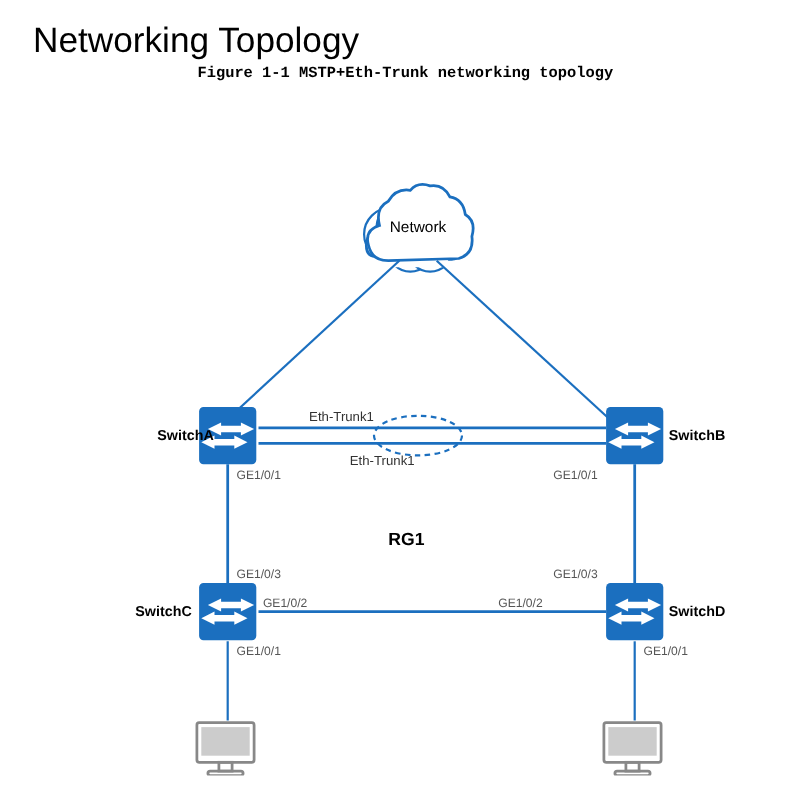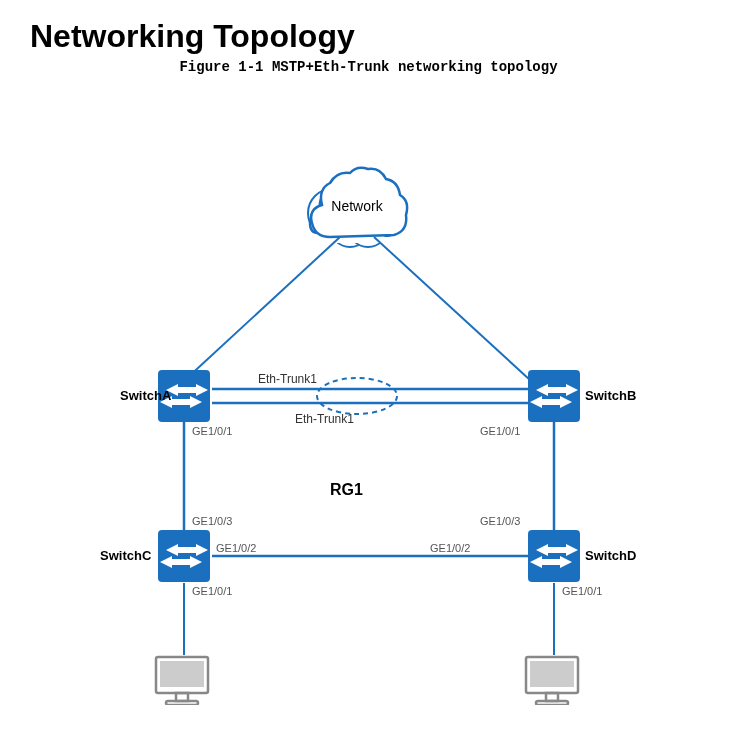--- a/index.html
+++ b/index.html
@@ -6,36 +6,37 @@
     body {
       background: #fff;
       font-family: Arial, sans-serif;
       width: 737px;
       height: 737px;
       overflow: hidden;
       position: relative;
     }
     .page-title {
       font-size: 32px;
-      font-weight: 700;
+      font-weight: 400;
       padding: 18px 30px 4px 30px;
       color: #000;
     }
     .figure-caption {
       text-align: center;
       font-weight: bold;
       font-size: 14px;
       margin-bottom: 10px;
       color: #000;
       font-family: Liberation Mono, monospace;
     }
     .diagram-container {
       position: relative;
       width: 659px;
       height: 620px;
+      margin-left: 23px;
     }
     svg.diagram {
       position: absolute;
       top: 0; left: 0;
       width: 737px;
       height: 620px;
     }
   </style>
 </head>
 <body>

